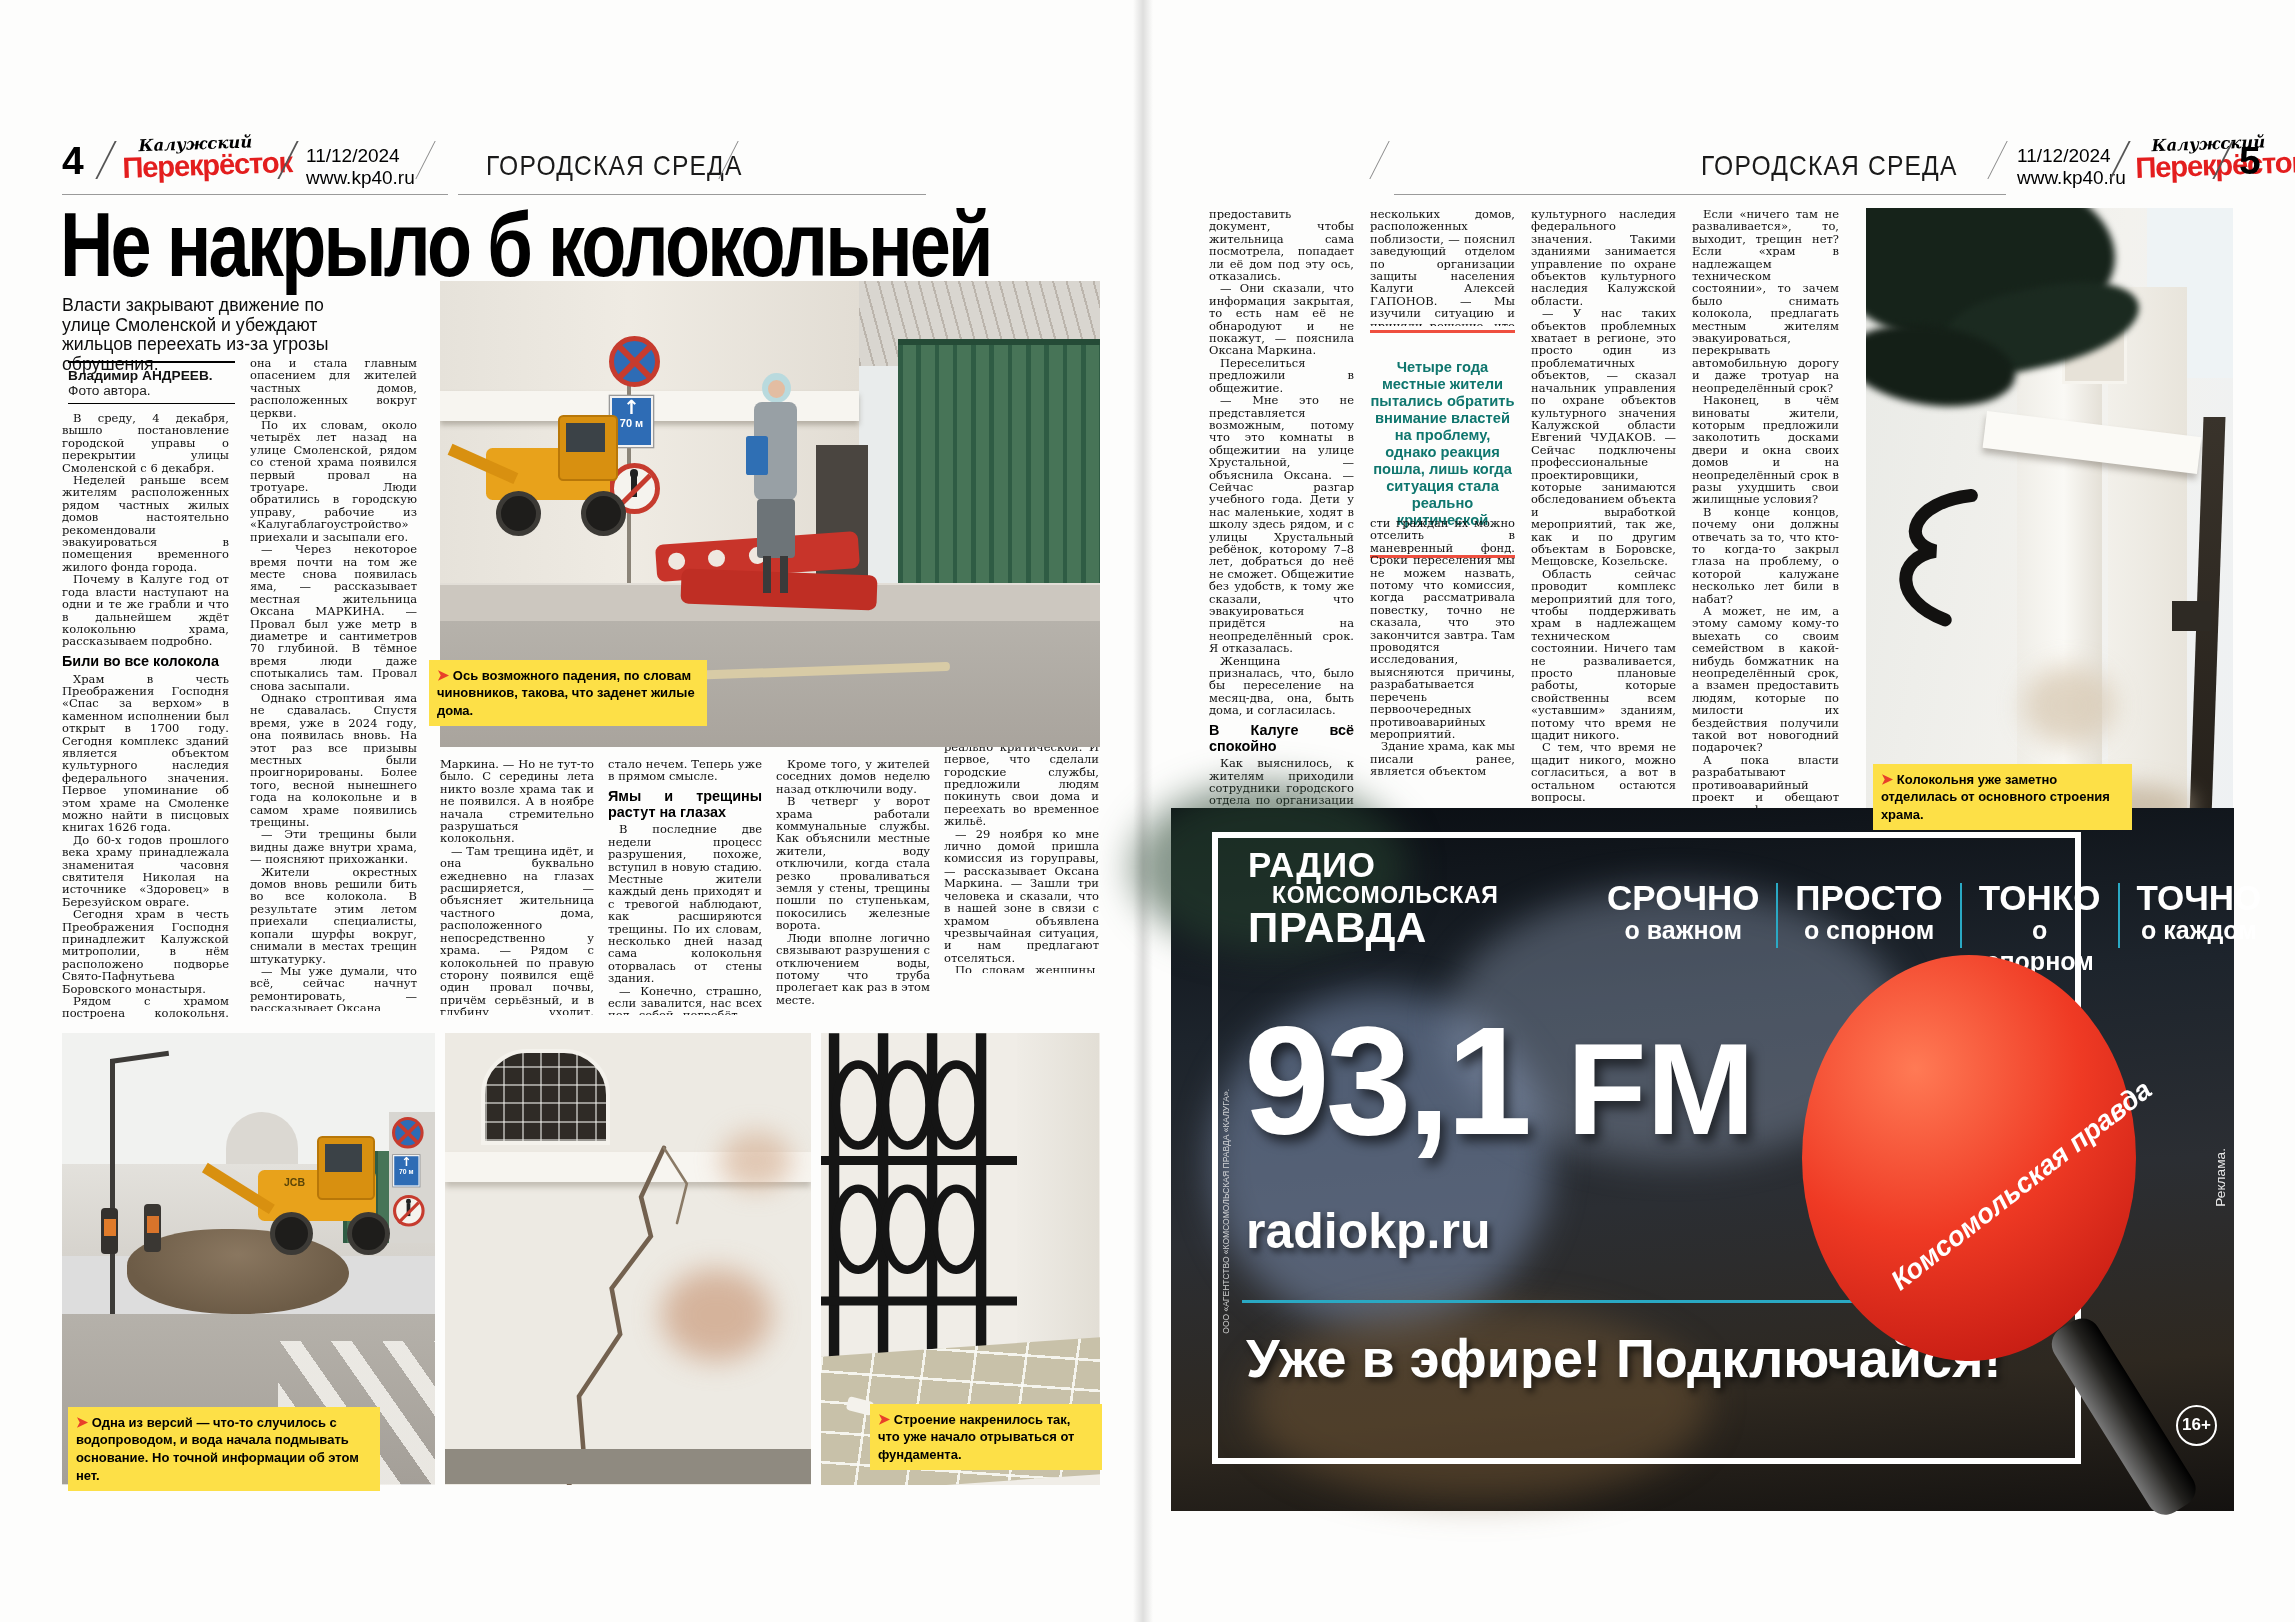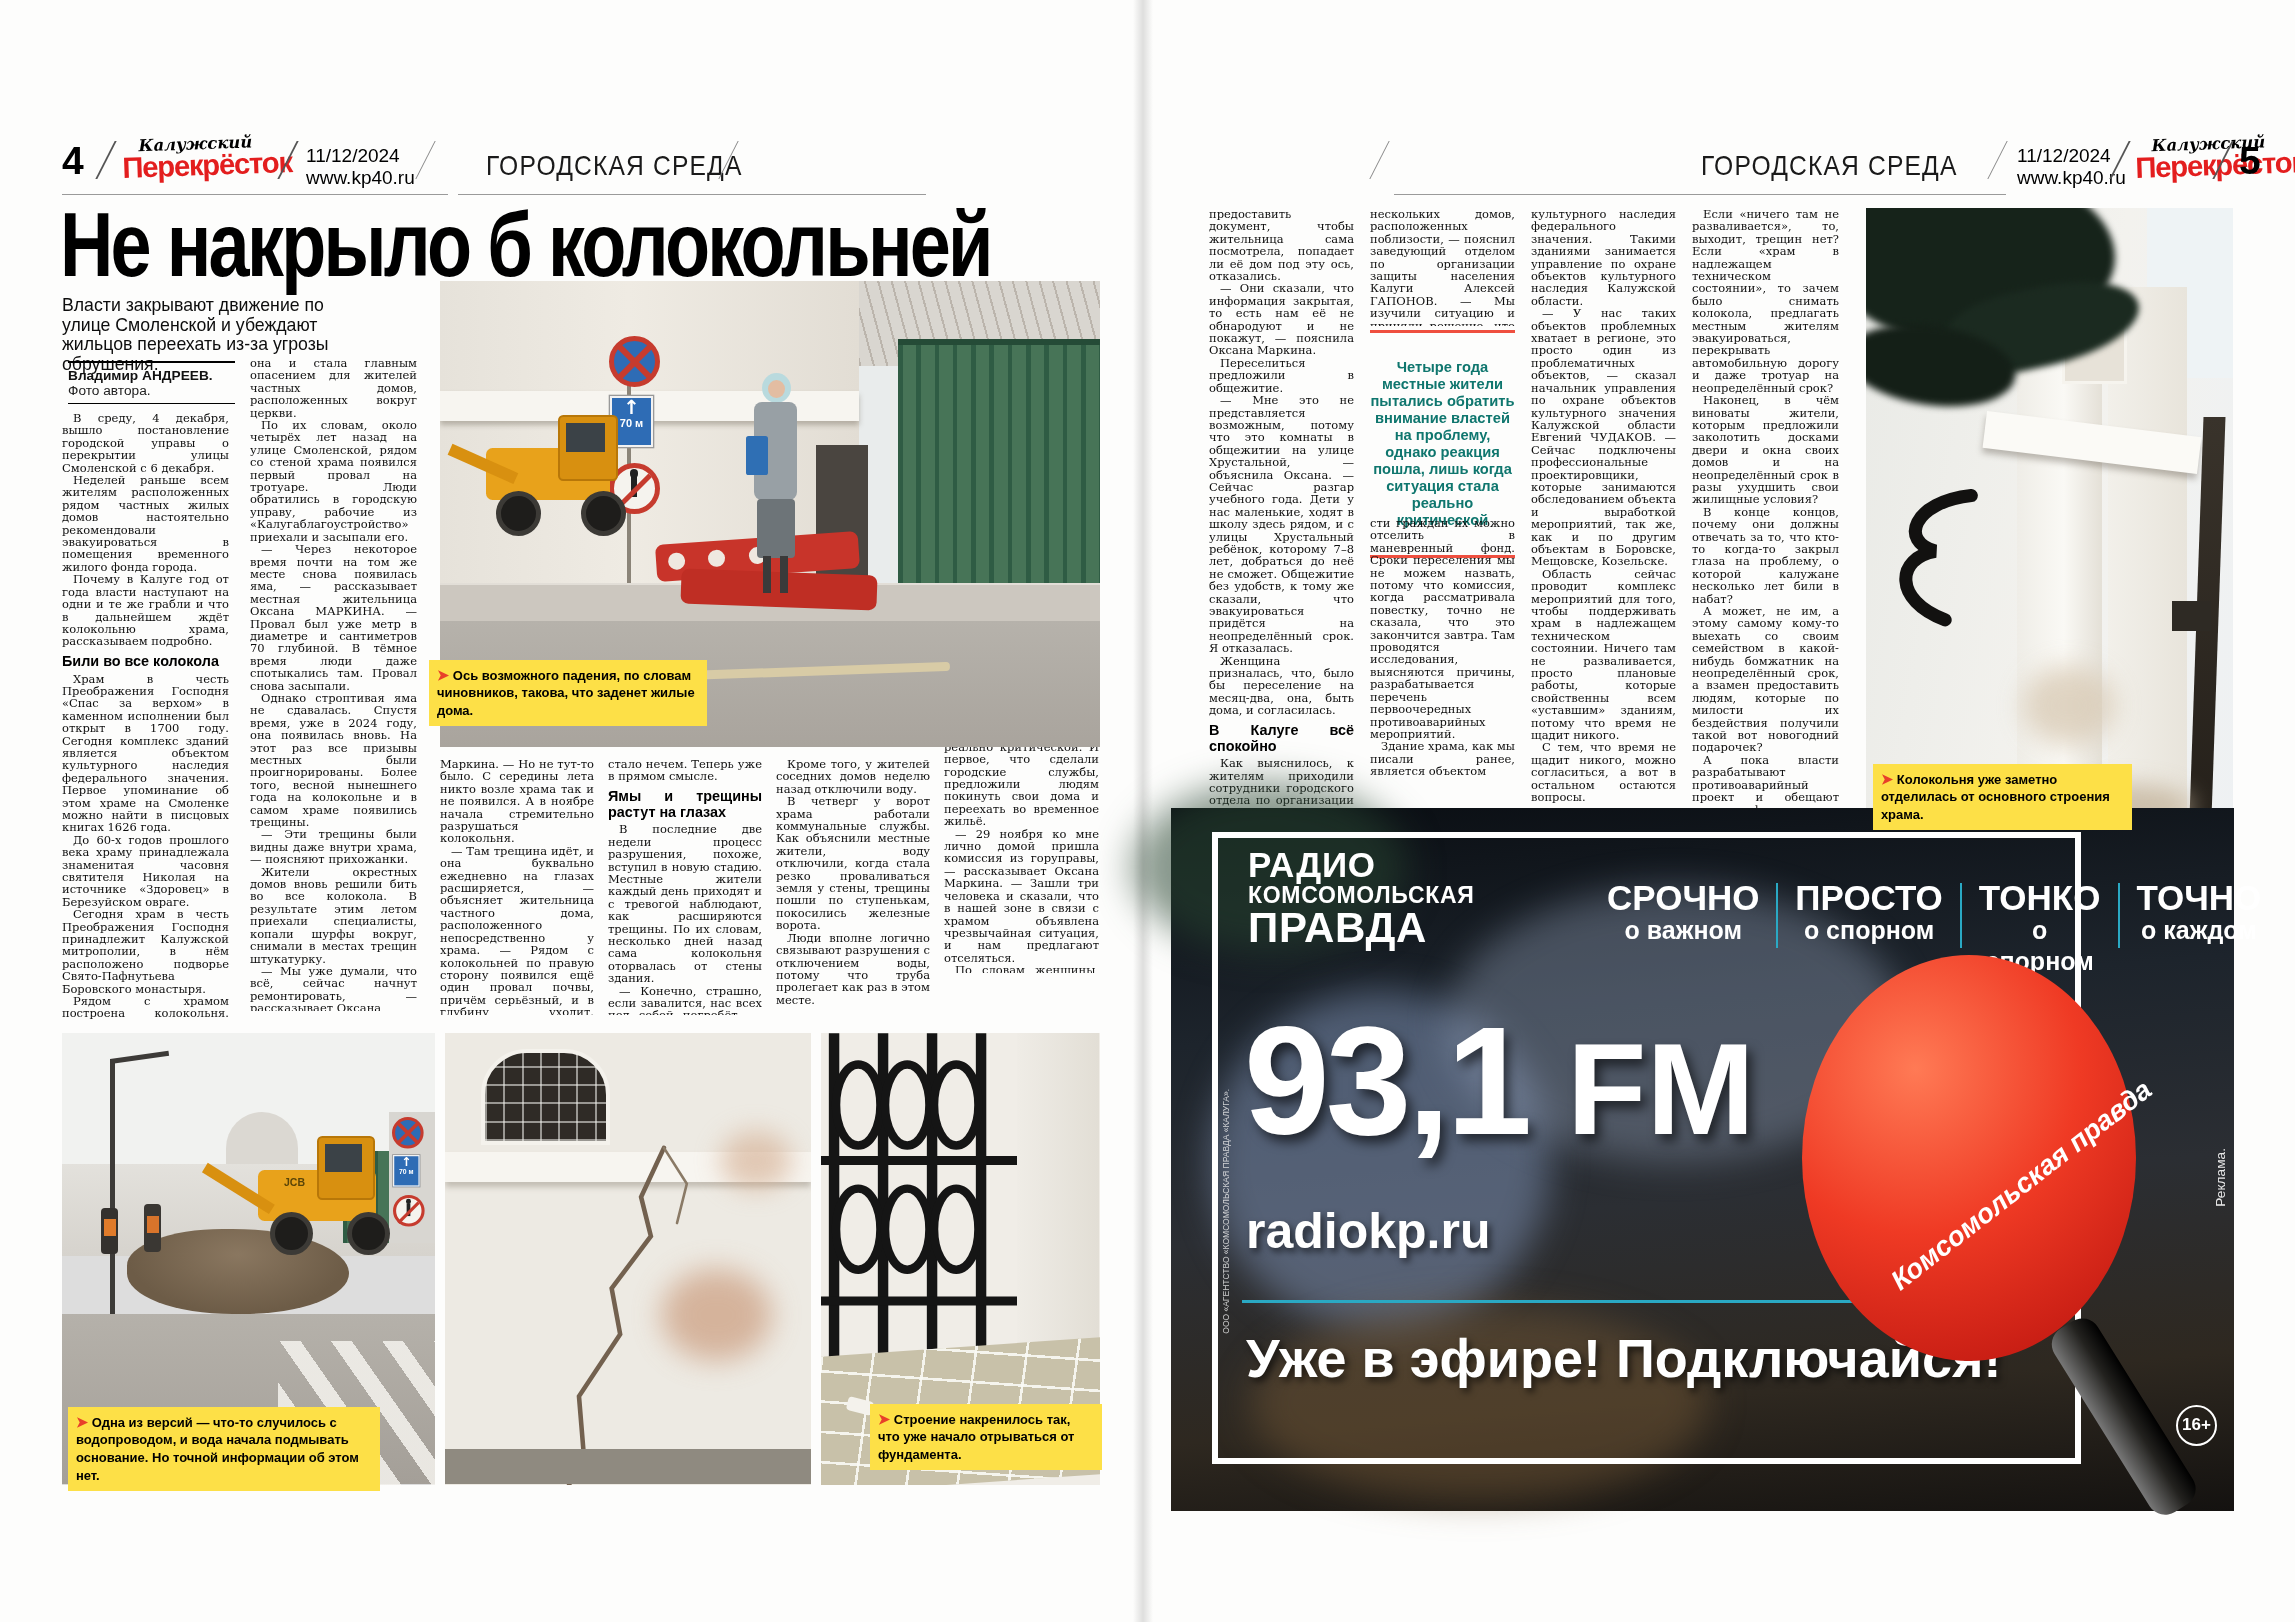--- a/index.html
+++ b/index.html
@@ -48,21 +48,21 @@
   .sg-noped .ped::before{content:"";position:absolute;left:-1.3px;top:-7.9px;width:8.5px;height:8.5px;border-radius:50%;background:#222;}
   .sg-noped::after{content:"";position:absolute;left:-2.6px;right:-2.6px;top:50%;height:5.2px;background:#c63b2e;transform:rotate(-45deg);}
   
   .exc .arm{position:absolute;background:#d89010;}
   
   .ad{background:linear-gradient(175deg,#0a0e13 0%,#1d242c 30%,#2b2e33 55%,#2e2820 80%,#141210 100%);}
   .ad .blob{position:absolute;border-radius:50%;filter:blur(18.3px);}
   .ad-border{border:6.5px solid #fff;}
   .ad-station{color:#fff;font-family:"Liberation Sans",sans-serif;font-weight:800;letter-spacing:0.7px;}
   .ad-station .l1{font-size:35px;line-height:1.02;}
-  .ad-station .l2{font-size:23px;line-height:1.05;}
+  .ad-station .l2{font-size:23px;line-height:1.05;margin-left:24px;}
   .ad-station .l3{font-size:42px;line-height:1.0;}
   .slogans{display:flex;align-items:flex-start;color:#fff;}
   .slogan{padding:0 17px;text-align:center;}
   .slogan .big{font:800 35px/1 "Liberation Sans",sans-serif;}
   .slogan .small{font:700 25px/1.25 "Liberation Sans",sans-serif;}
   .slogan-sep{width:2px;height:65px;background:#2aa9c4;margin-top:2.6px;}
   .freq{font:800 154px/1 "Liberation Sans",sans-serif;color:#fff;letter-spacing:-3.9px;
         text-shadow:5.2px 6.5px 11.8px rgba(0,0,0,.6);white-space:nowrap;}
   .freq .band{font-size:130px;letter-spacing:0;}
   .adurl{font:800 50px/1 "Liberation Sans",sans-serif;color:#fff;text-shadow:3.3px 3.9px 7.9px rgba(0,0,0,.6);}

